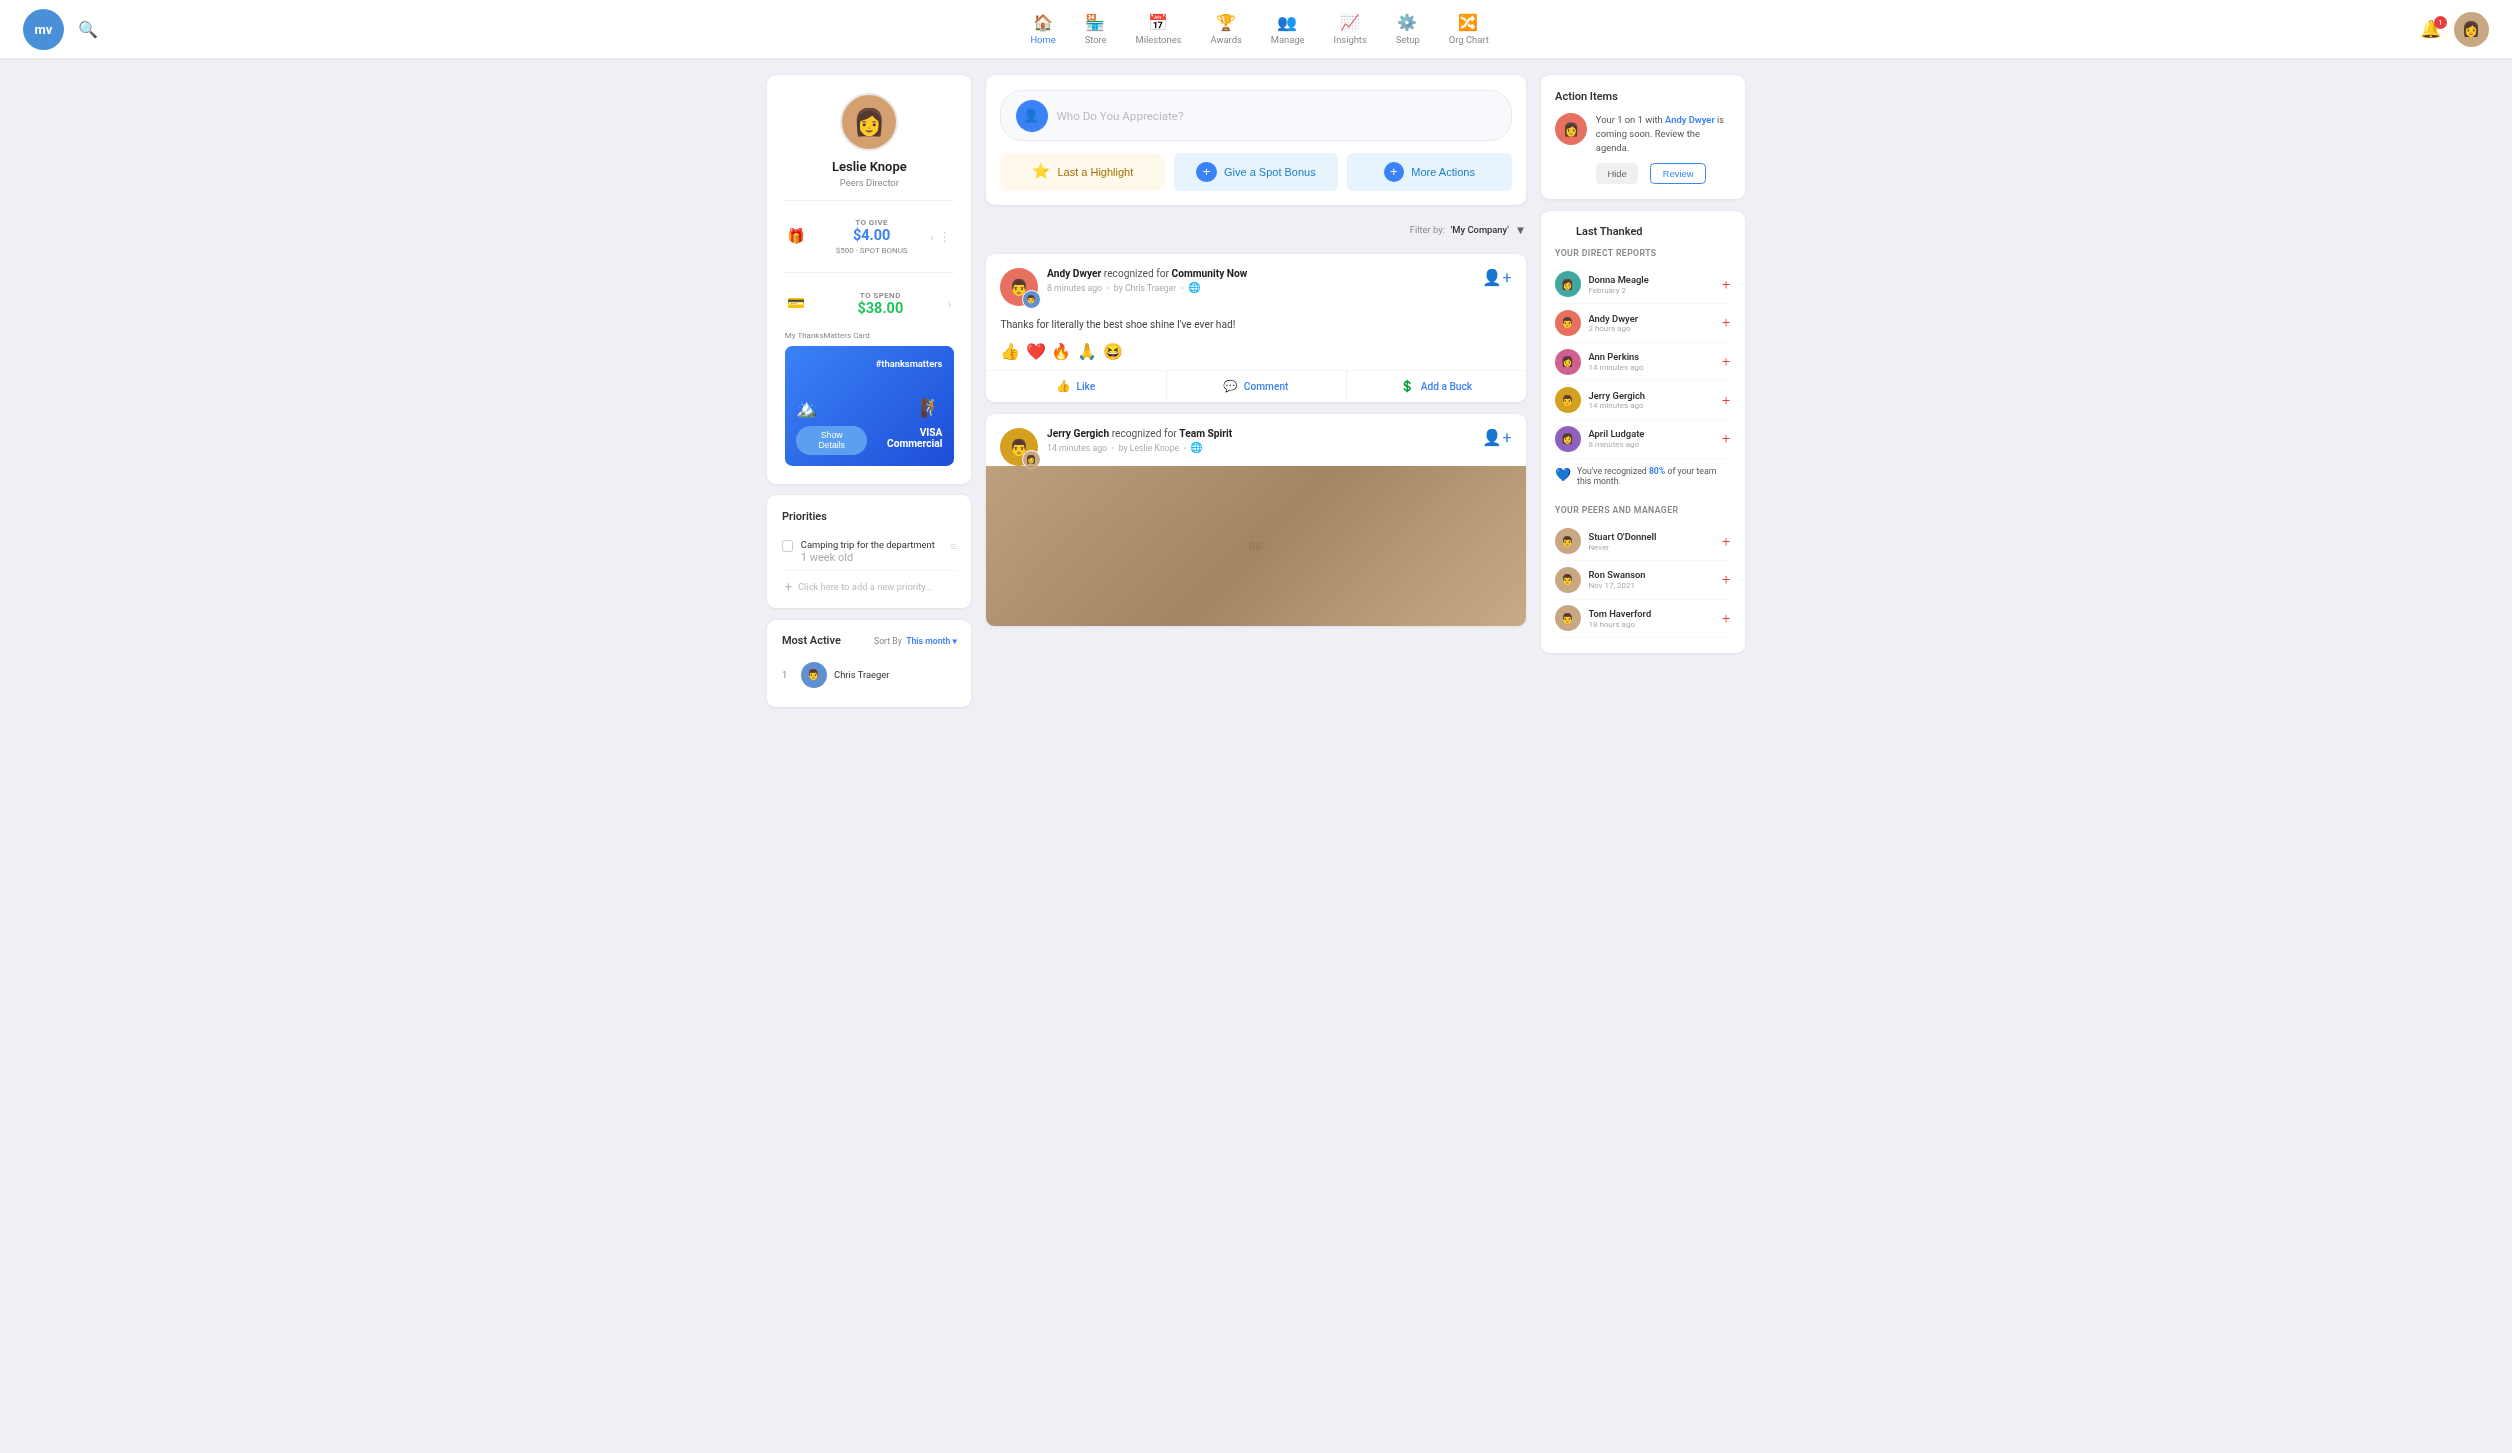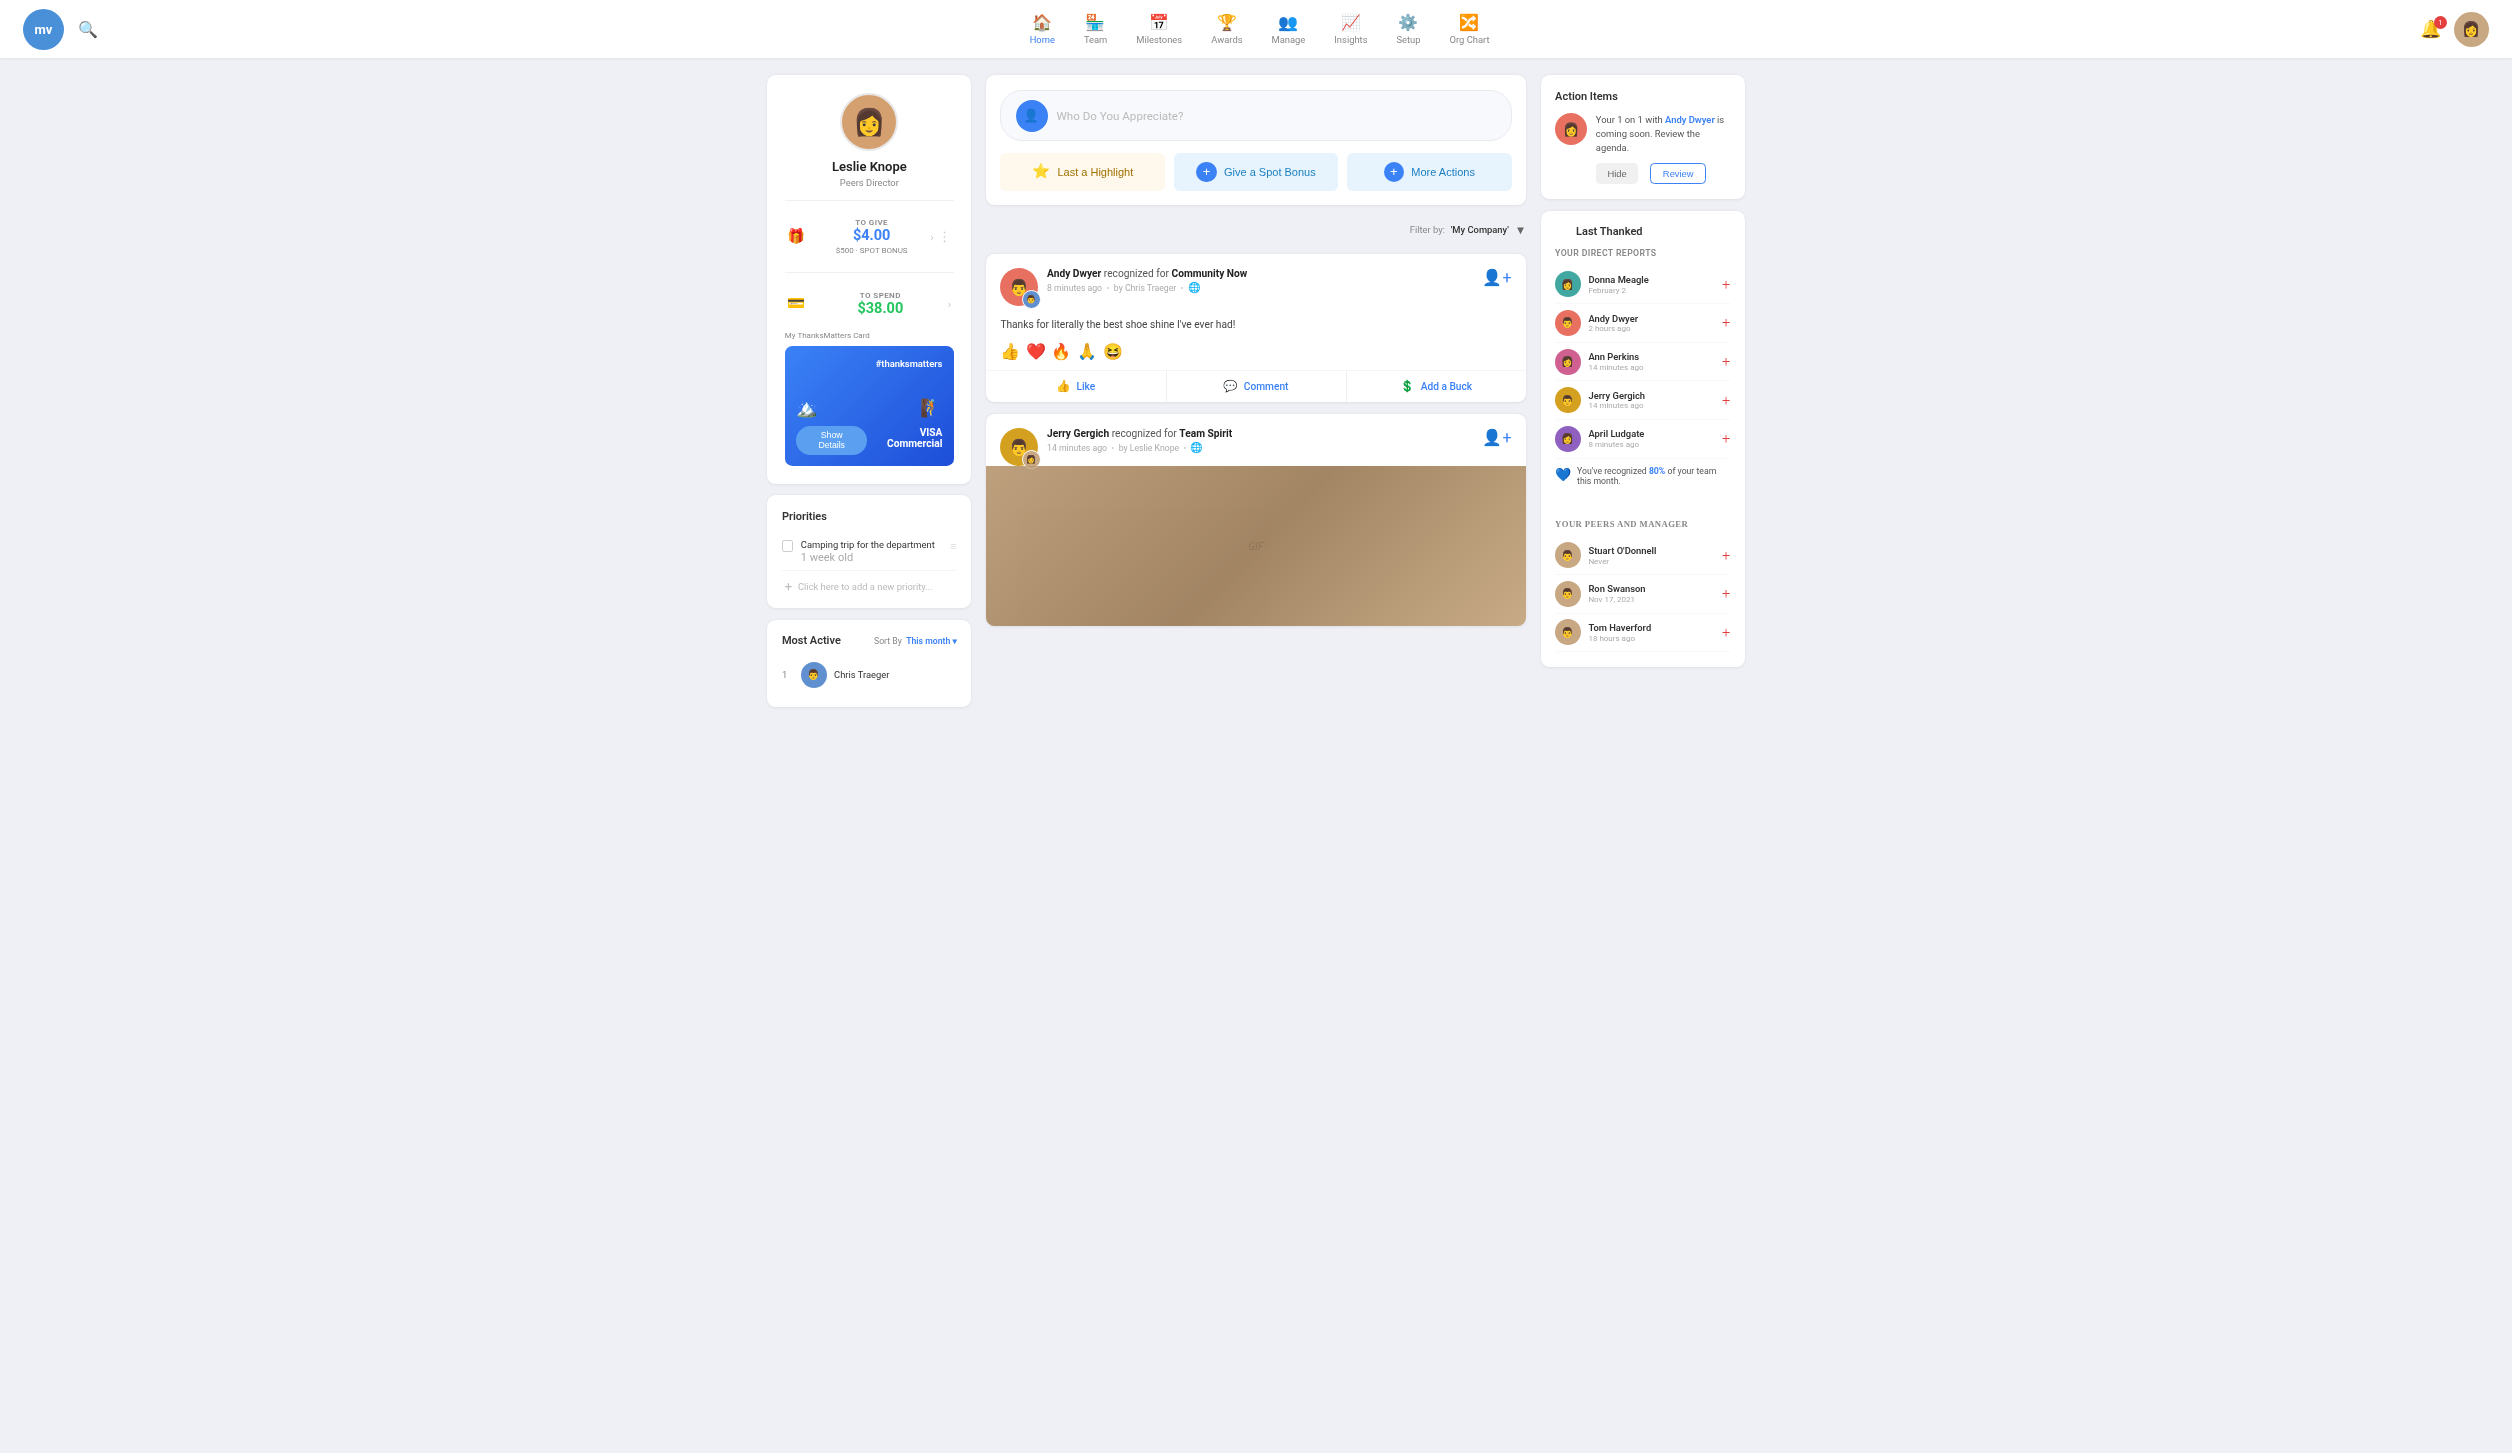--- a/index.html
+++ b/index.html
@@ -155,21 +155,21 @@
     <span>mv</span>
   </div>
   <div class="search-icon-wrap">🔍</div>
   <div class="nav-items">
     <a class="nav-item active">
       <span class="nav-icon">🏠</span>
       <span>Home</span>
     </a>
     <a class="nav-item">
       <span class="nav-icon">🏪</span>
-      <span>Team</span>
+      <span>Store</span>
     </a>
     <a class="nav-item">
       <span class="nav-icon">📅</span>
       <span>Milestones</span>
     </a>
     <a class="nav-item">
       <span class="nav-icon">🏆</span>
       <span>Awards</span>
     </a>
     <a class="nav-item">
@@ -455,21 +455,21 @@
         <span class="thanked-add">+</span>
       </div>
 
       <div class="recognized-note">
         <span class="recognized-icon">💙</span>
         <span>
           <span>You've recognized </span><span class="recognized-pct">80%</span><span> of your team this month.</span>
         </span>
       </div>
 
-      <div class="subsection-label" style="margin-top:26px;font-family:Liberation Serif, serif;">Your Peers and Manager</div>
+      <div class="subsection-label" style="margin-top:12px;">Your Peers and Manager</div>
 
       <div class="thanked-item">
         <div class="thanked-avatar av-brown">👨</div>
         <div class="thanked-info">
           <div class="thanked-name">Stuart O'Donnell</div>
           <div class="thanked-time">Never</div>
         </div>
         <span class="thanked-add">+</span>
       </div>
 

